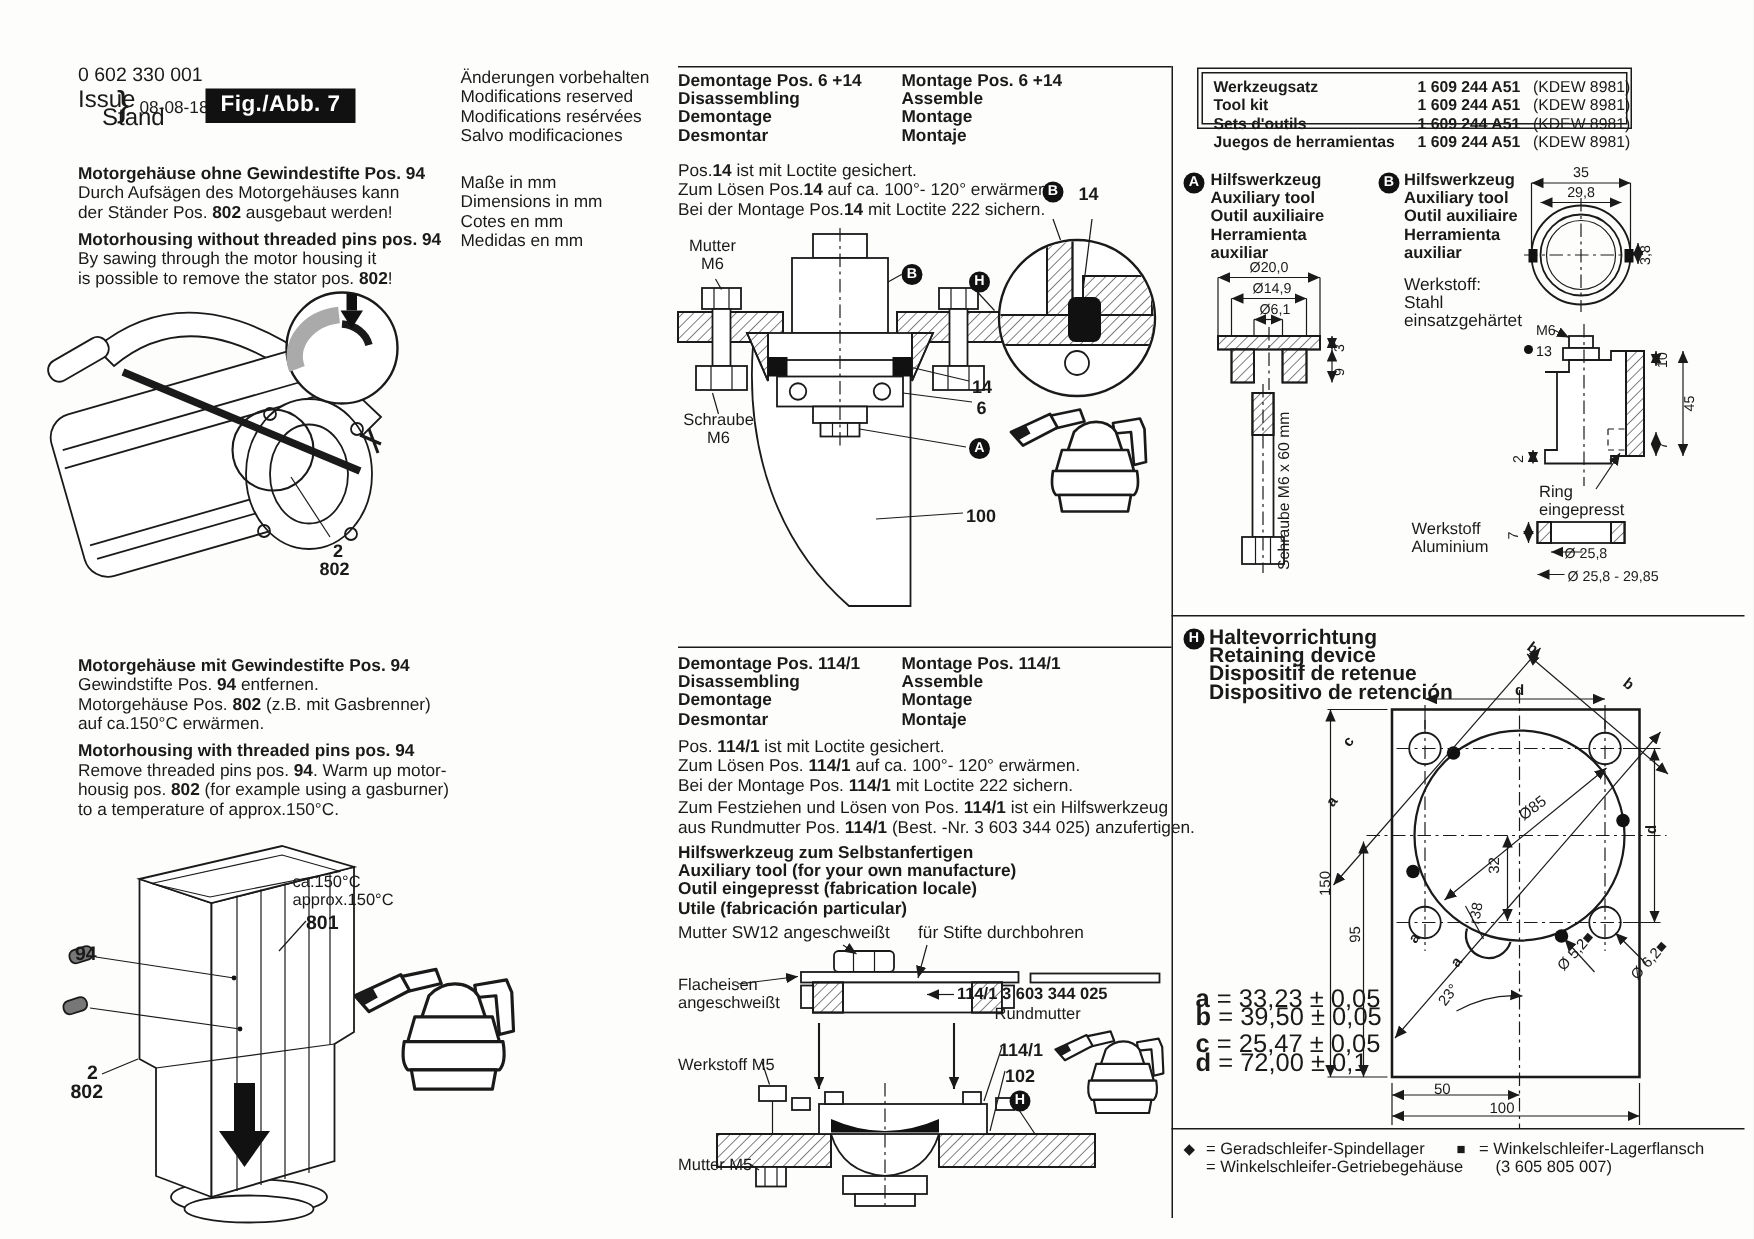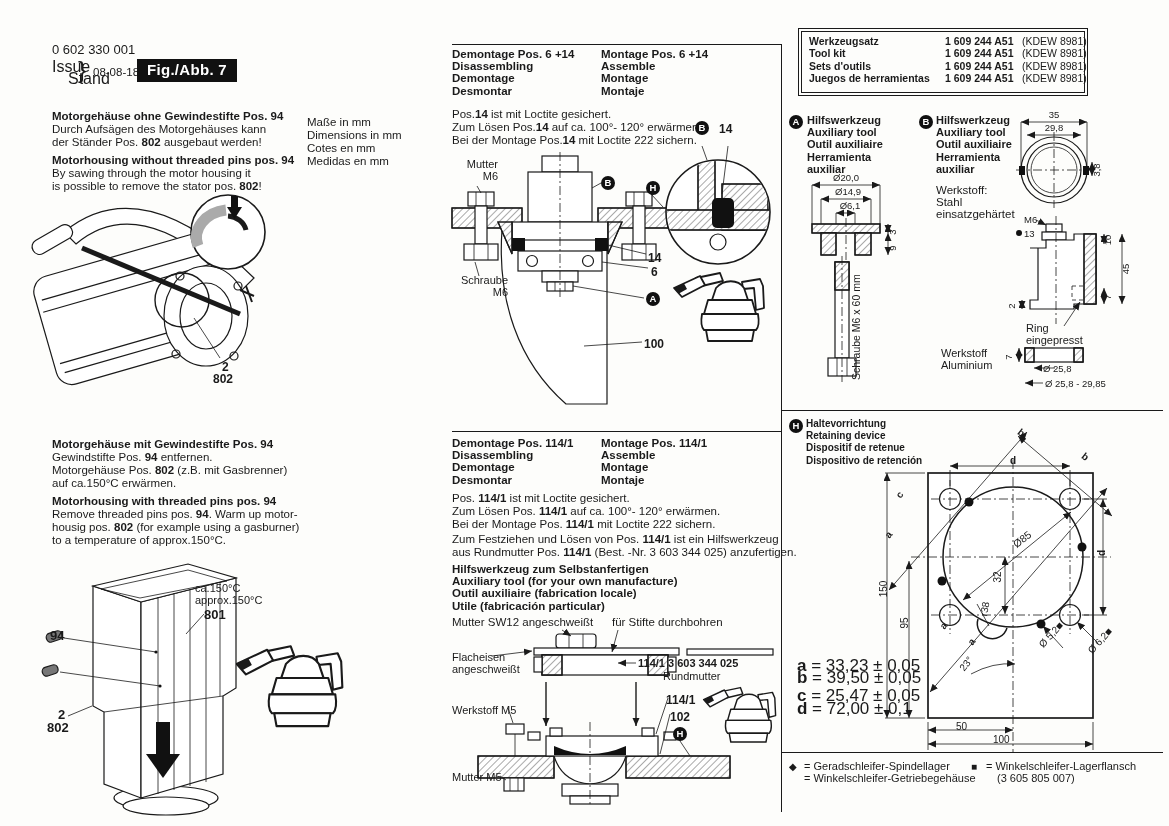--- a/index.html
+++ b/index.html
@@ -8,21 +8,21 @@
   .t { position:absolute; font-size:11.5px; line-height:12.8px; white-space:nowrap; }
   .t > div { white-space:nowrap; }
   .b { font-weight:bold; }
   .hr { position:absolute; height:1px; background:#1a1a1a; }
   .vr { position:absolute; width:1px; background:#1a1a1a; }
   .badge { position:absolute; width:14px; height:14px; border-radius:50%; background:#111; color:#fff; font-size:9.5px; font-weight:bold; text-align:center; line-height:14.5px; }
   .figbadge { position:absolute; background:#111; color:#fff; font-weight:bold; font-size:15px; padding:2px 10px 4px; letter-spacing:.3px; }
   .num { position:absolute; font-weight:bold; font-size:12px; line-height:12px; white-space:nowrap; }
   .lbl { position:absolute; font-size:11px; line-height:12px; white-space:nowrap;text-align:center; }
   .dim { position:absolute; font-size:10px; line-height:10px; white-space:nowrap; }
-  .ctr { text-align:right; }
+  .ctr { text-align:center; }
   .pn { font-size:13px; }
   .brace { position:absolute; font-size:24px; font-weight:300; }
   .small { font-size:16px; line-height:11.5px; }
   svg.d { position:absolute; overflow:visible; }
   svg text { font-family:"Liberation Sans", sans-serif; font-size:9.5px; fill:#1a1a1a; stroke:none; }
   .ln  { stroke:#1a1a1a; stroke-width:1.2; fill:none; stroke-linecap:butt; }
   .thin{ stroke-width:0.8; }
   .w   { fill:#fff; }
   .hatch { fill:url(#ht); }
   .blk { fill:#111; stroke:none; }
@@ -163,20 +163,26 @@
       <line x1="30" y1="160" x2="54" y2="150" class="thin"></line>
     </g>
   </svg>
   <div class="lbl" style="left:195px;top:582px">ca.150°C</div>
   <div class="lbl" style="left:195px;top:594px">approx.150°C</div>
   <div class="num" style="left:204px;top:609px;font-size:13px">801</div>
   <div class="num" style="left:50px;top:630px;font-size:13px">94</div>
   <div class="num" style="left:58px;top:709px;font-size:13px">2</div>
   <div class="num" style="left:47px;top:722px;font-size:13px">802</div>
 
+  <div class="t lh13" style="left:307px;top:46px">
+    <div>Änderungen vorbehalten</div>
+    <div>Modifications reserved</div>
+    <div>Modifications resérvées</div>
+    <div>Salvo modificaciones</div>
+  </div>
   <div class="t lh13" style="left:307px;top:116px">
     <div>Maße in mm</div>
     <div>Dimensions in mm</div>
     <div>Cotes en mm</div>
     <div>Medidas en mm</div>
   </div>
 
   <div class="t b lh12" style="left:452px;top:48px">
     <div>Demontage Pos. 6 +14</div>
     <div>Disassembling</div>
@@ -309,21 +315,21 @@
     <div>Zum Lösen Pos. <b>114/1</b> auf ca. 100°- 120° erwärmen.</div>
     <div>Bei der Montage Pos. <b>114/1</b> mit Loctite 222 sichern.</div>
   </div>
   <div class="t lh13" style="left:452px;top:533px">
     <div>Zum Festziehen und Lösen von Pos. <b>114/1</b> ist ein Hilfswerkzeug</div>
     <div>aus Rundmutter Pos. <b>114/1</b> (Best. -Nr. 3 603 344 025) anzufertigen.</div>
   </div>
   <div class="t b lh12" style="left:452px;top:563px">
     <div>Hilfswerkzeug zum Selbstanfertigen</div>
     <div>Auxiliary tool (for your own manufacture)</div>
-    <div>Outil auxiliaire (fabrication locale)</div>
+    <div>Outil eingepresst (fabrication locale)</div>
     <div>Utile (fabricación particular)</div>
   </div>
   <div class="lbl" style="left:452px;top:616px;font-size:11.5px">Mutter SW12 angeschweißt</div>
   <div class="lbl" style="left:612px;top:616px;font-size:11.5px">für Stifte durchbohren</div>
 
   <svg class="d" style="left:450px;top:630px" width="332" height="176" viewBox="0 0 332 176">
     <g class="ln">
       <rect x="106" y="4" width="40" height="14" rx="3" class="w"></rect>
       <line x1="119" y1="4" x2="119" y2="18" class="thin"></line>
         <line x1="133" y1="4" x2="133" y2="18" class="thin"></line>
@@ -375,21 +381,21 @@
   <div class="lbl" style="left:452px;top:651px">Flacheisen</div>
   <div class="lbl" style="left:452px;top:663px">angeschweißt</div>
   <div class="lbl b" style="left:638px;top:657px"><b>114/1</b> 3 603 344 025</div>
   <div class="lbl" style="left:663px;top:670px">Rundmutter</div>
   <div class="lbl" style="left:452px;top:704px">Werkstoff M5</div>
   <div class="num" style="left:666px;top:694px">114/1</div>
   <div class="num" style="left:670px;top:711px">102</div>
   <div class="badge" style="left:673px;top:727px">H</div>
   <div class="lbl" style="left:452px;top:771px">Mutter M5</div>
 
-  <div class="tkbox" style="left:798px;top:28px;width:290px;height:68px">
+  <div class="tkbox" style="left:798px;top:45px;width:290px;height:41px">
     <div class="tkin">
       <div class="tkrow"><span class="nm">Werkzeugsatz</span><span class="no">1 609 244 A51</span><span class="cd">(KDEW 8981)</span></div>
       <div class="tkrow"><span class="nm">Tool kit</span><span class="no">1 609 244 A51</span><span class="cd">(KDEW 8981)</span></div>
       <div class="tkrow"><span class="nm">Sets d'outils</span><span class="no">1 609 244 A51</span><span class="cd">(KDEW 8981)</span></div>
       <div class="tkrow"><span class="nm">Juegos de herramientas</span><span class="no">1 609 244 A51</span><span class="cd">(KDEW 8981)</span></div>
     </div>
   </div>
 
   <div class="badge" style="left:789px;top:115px">A</div>
   <div class="t b lh12" style="left:807px;top:114px;font-size:11px">
@@ -525,21 +531,21 @@
         <text x="9" y="15" transform="rotate(-90 9 15)" text-anchor="middle">7</text>
         <line x1="31" y1="26" x2="52" y2="26" marker-start="url(#ar)"></line>
         <text x="40" y="30">Ø 25,8</text>
         <line x1="22" y1="41" x2="40" y2="41" marker-start="url(#ar)"></line>
         <text x="42" y="45">Ø 25,8 - 29,85</text>
       </g>
     </g>
   </svg>
 
   <div class="badge" style="left:789px;top:419px">H</div>
-  <div class="t b lh12" style="left:806px;top:418px;font-size:10px">
+  <div class="t b lh12" style="left:806px;top:418px;font-size:14px">
     <div>Haltevorrichtung</div>
     <div>Retaining device</div>
     <div>Dispositif de retenue</div>
     <div>Dispositivo de retención</div>
   </div>
 
   <svg class="d" style="left:875px;top:430px" width="290" height="330" viewBox="0 0 290 330">
     <g class="ln">
       <rect x="53" y="43" width="165" height="245" class="w" stroke-width="1.7"></rect>
       <circle cx="138" cy="127" r="70" stroke-width="1.5"></circle>

